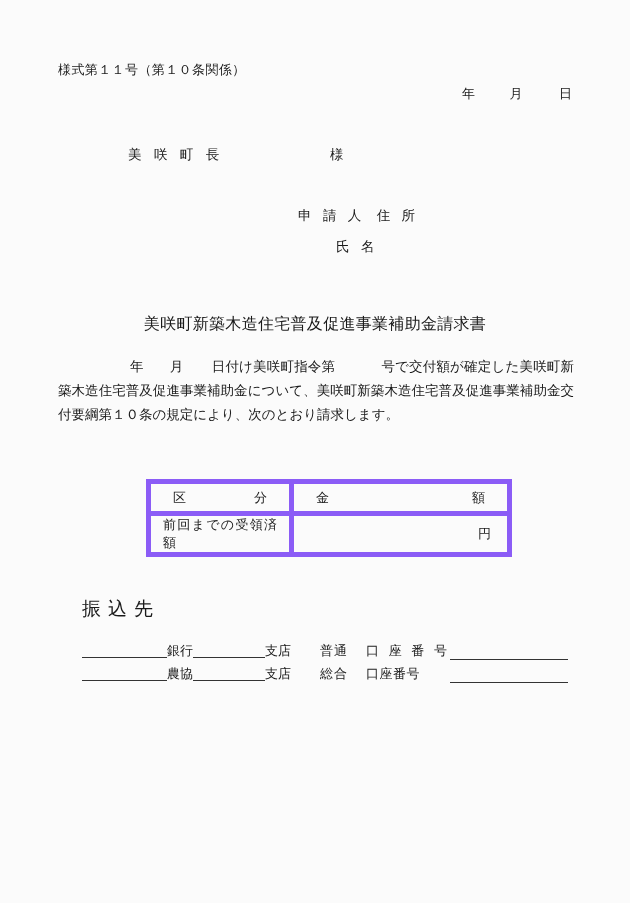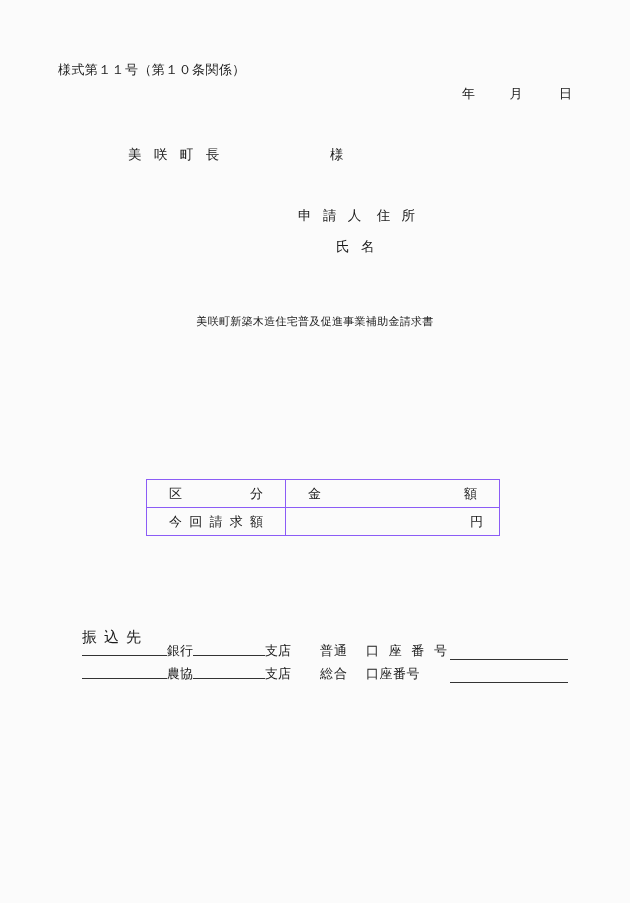--- a/index.html
+++ b/index.html
@@ -79,21 +79,21 @@
     letter-spacing: 4px;
     white-space: nowrap;
   }
 
   
   .doc-title {
     left: 0;
     right: 0;
     top: 314px;
     text-align: center;
-    font-size: 11px;
+    font-size: 16px;
     letter-spacing: 0.3px;
     white-space: nowrap;
   }
 
   
   .body-para {
     left: 58px;
     top: 355px;
     width: 516px;
     font-size: 13.5px;
@@ -107,21 +107,21 @@
   .body-para .blank-lg { display: inline-block; width: 46px; }
 
   
   .amount-table {
     left: 146px;
     top: 479px;
     border-collapse: collapse;
     font-size: 13px;
   }
   .amount-table td {
-    border: 1px solid #8b5cf6;
+    border: 5px solid #8b5cf6;
     height: 27px;
     padding: 0;
     vertical-align: middle;
   }
   .amount-table td.c-label {
     width: 138px;
     text-align: center;
   }
   .amount-table td.c-value {
     width: 197px;
@@ -139,22 +139,22 @@
     display: block;
     padding: 0 22px;
     text-align: justify;
     text-justify: inter-character;
     text-align-last: justify;
   }
 
   
   .bank-heading {
     left: 82px;
-    top: 628px;
-    font-size: 15px;
+    top: 596px;
+    font-size: 19px;
     letter-spacing: 7px;
     white-space: nowrap;
     text-align: right;
   }
   .bank-block {
     left: 82px;
     top: 637px;
     font-size: 13px;
     white-space: nowrap;
   }
@@ -168,21 +168,21 @@
     border-bottom: 1px solid #333;
     height: 13px;
   }
   .rule.w-inst { width: 85px; }
   .rule.w-branch { width: 72px; }
   .rule.w-field { width: 118px; }
   .rule.blankline { border-bottom: none; }
   .bank-left {
     width: 238px;
     display: flex;
-    align-items: flex-start;
+    align-items: center;
   }
   .kind {
     width: 46px;
     letter-spacing: 1px;
     font-family: Liberation Mono, monospace;
   }
   .fieldlabel {
     width: 84px;
     letter-spacing: 3px;
     text-align: justify;
@@ -214,34 +214,37 @@
   <div class="abs honorific">様</div>
 
   <div class="abs applicant-row">
     <span class="lbl">申 請 人</span>
     <span class="val">住 所</span>
   </div>
   <div class="abs applicant-name">氏 名</div>
 
   <div class="abs doc-title">美咲町新築木造住宅普及促進事業補助金請求書</div>
 
+  <div class="abs body-para">
+    <span>年</span><span class="blank-sm"></span><span>月</span><span class="blank-md"></span><span>日付け美咲町指令第</span><span class="blank-lg"></span><span>号で交付額が確定した美咲町新築木造住宅普及促進事業補助金について、美咲町新築木造住宅普及促進事業補助金交付要綱第１０条の規定により、次のとおり請求します。</span>
+  </div>
 
   <table class="abs amount-table">
     <tbody>
       <tr>
         <td class="c-label">
           <span class="spread-wide">区分</span>
         </td>
         <td class="c-label">
           <span class="spread-wide">金額</span>
         </td>
       </tr>
       <tr>
         <td class="c-label">
-          <span class="spread-wide">今回請求額</span>
+          <span class="spread">前回までの受領済額</span>
         </td>
         <td class="c-value">円</td>
       </tr>
     </tbody>
   </table>
 
   <div class="abs bank-heading">振込先</div>
 
   <div class="abs bank-block">
 

